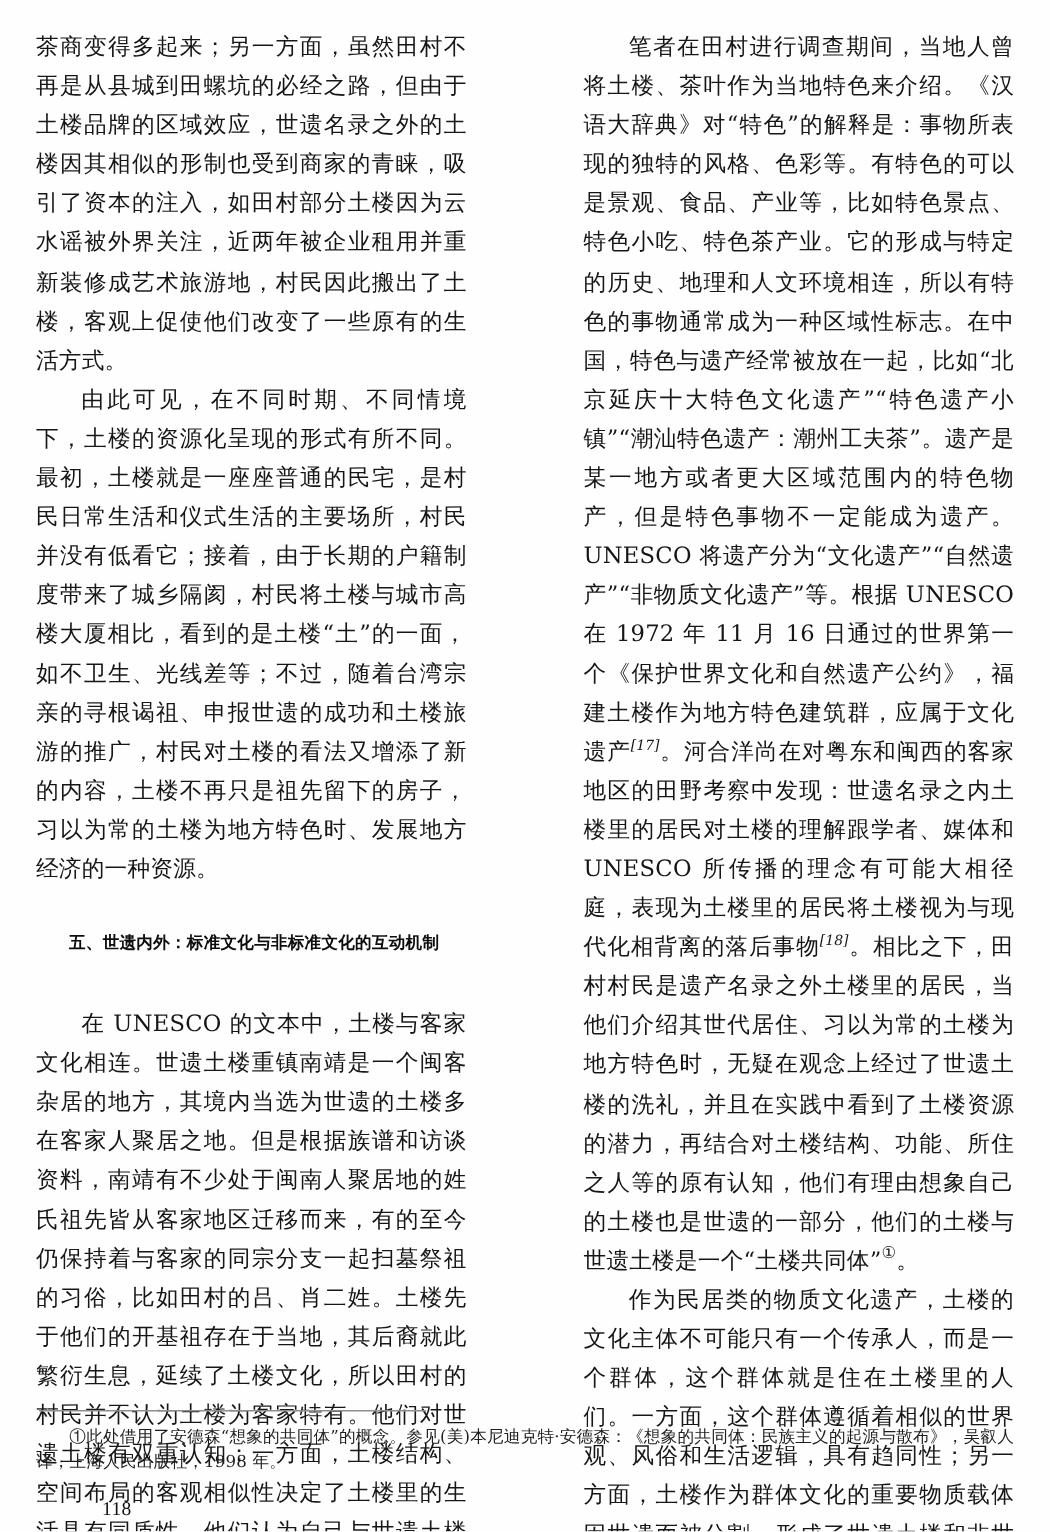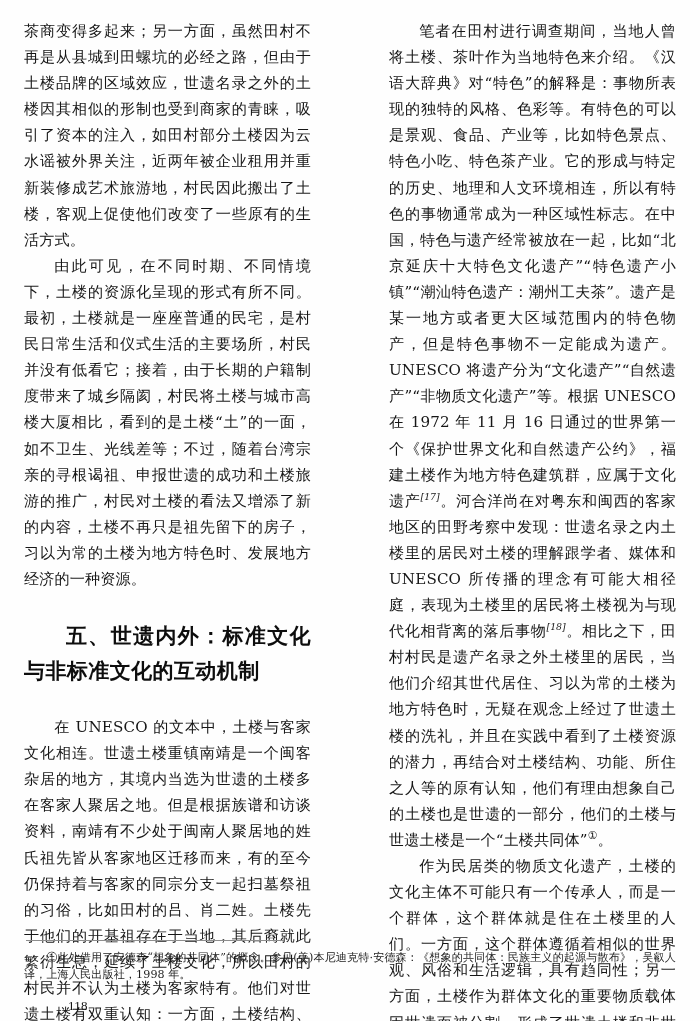--- a/index.html
+++ b/index.html
@@ -47,24 +47,24 @@
     letter-spacing: 0.01em;
     color: #161616;
     font-family: "DejaVu Serif", "Liberation Serif", serif;
   }
   p.body-par.cont {
     text-indent: 0;
   }
   h2.section-heading {
     margin: 0;
     padding: 0;
-    font-size: 21px;
-    line-height: 35px;
+    font-size: 11px;
+    line-height: 25px;
     font-weight: bold;
-    font-family: Liberation Sans, sans-serif;
+    font-family: Liberation Mono, monospace;
     text-indent: 2em;
     text-align: justify;
     text-justify: inter-ideograph;
     letter-spacing: 0.02em;
     color: #0d0d0d;
   }
   .heading-gap-before { height: 26px; }
   .heading-gap-after  { height: 26px; }
   sup.ref {
     font-size: 0.62em;

